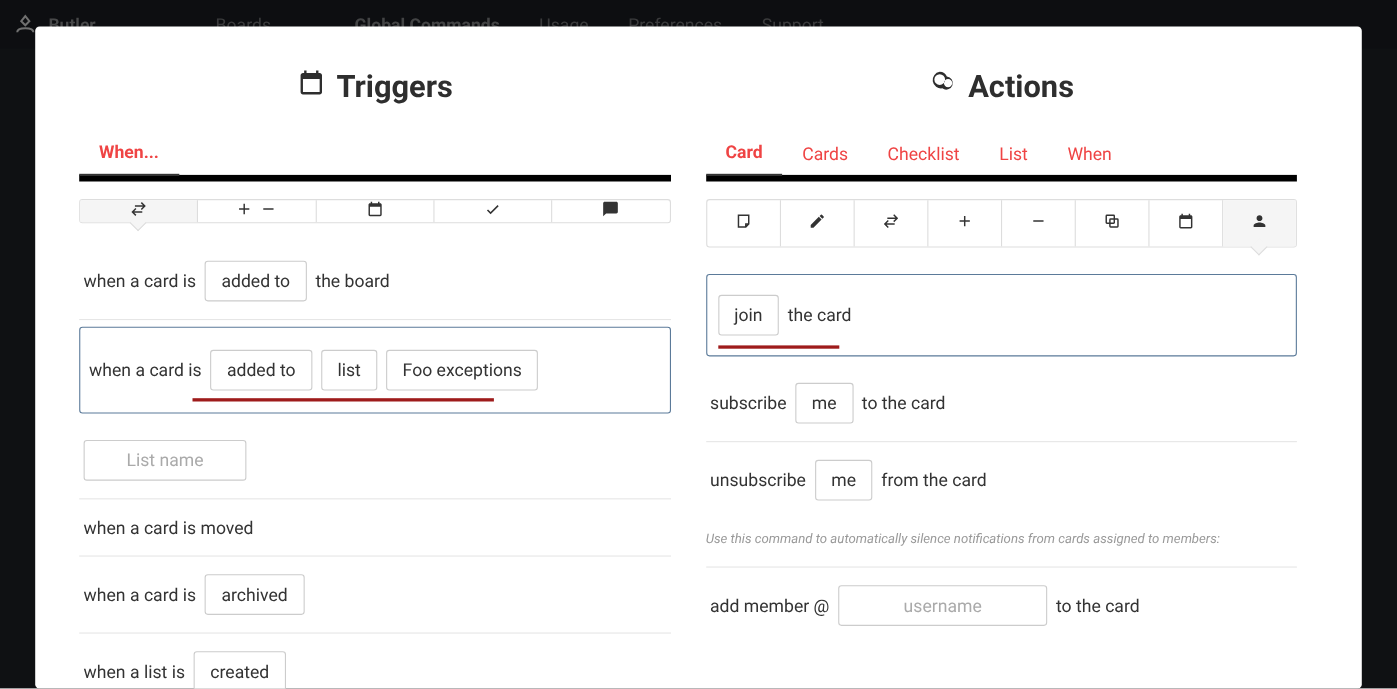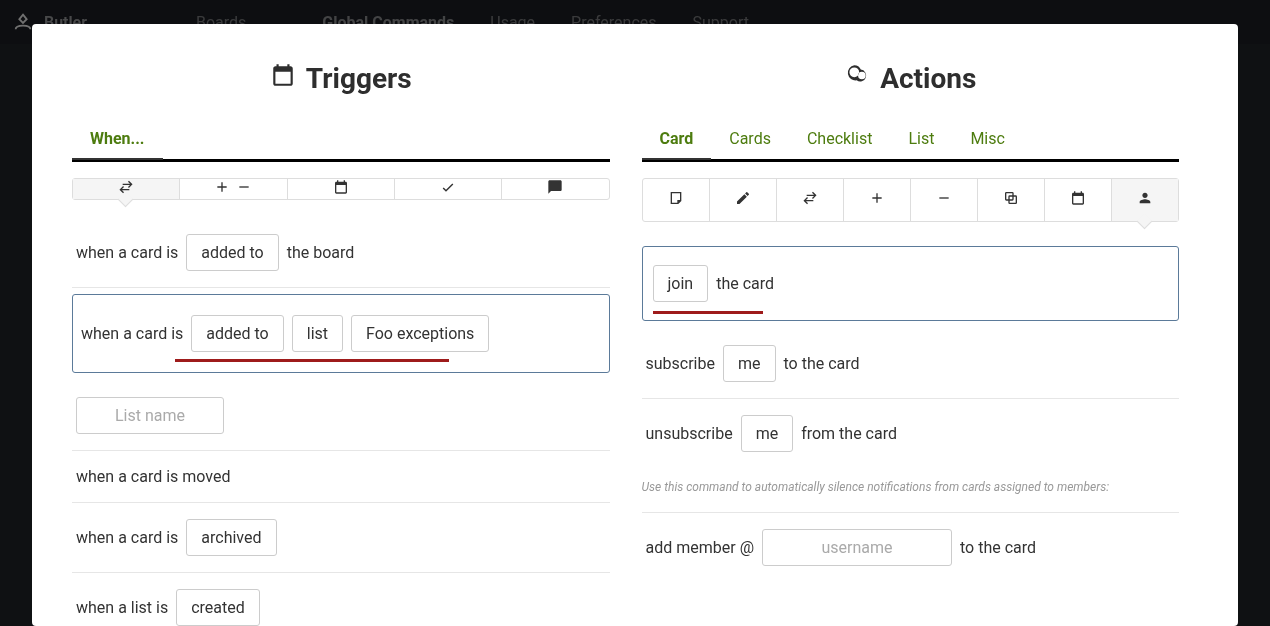--- a/index.html
+++ b/index.html
@@ -72,23 +72,24 @@
     color:#2e2e2e;
     margin: 6px 0 24px 0;
     display:flex;
     align-items:center;
     justify-content:center;
     gap:10px;
   }
   .panel-title svg { width:26px; height:26px; }
   .tabs {
     display:flex;
-    border-bottom:3px solid #000000;
+    border-bottom:6px solid #000000;
     font-size:16px;
-    color:#4d7c0f;
+    color:#ef4444;
+    align-items:flex-end;
   }
   .tabs .tab {
     padding:10px 18px;
     cursor:pointer;
   }
   .tabs .tab.active {
     font-weight:700;
     border-bottom:2px solid #333;
     margin-bottom:-1px;
   }
@@ -299,21 +300,21 @@
             </svg>
         </span>
         <span>Actions</span>
       </div>
 
       <div class="tabs">
         <div class="tab active">Card</div>
         <div class="tab">Cards</div>
         <div class="tab">Checklist</div>
         <div class="tab">List</div>
-        <div class="tab">Misc</div>
+        <div class="tab">When</div>
       </div>
 
       <div class="icon-row">
         <div class="icon-cell">
           <span><svg viewBox="0 0 24 24" fill="none" stroke="currentColor" stroke-width="2">
                 <path d="M5 4h14v12l-4 4H5V4z M15 20v-4h4"></path>
               </svg></span>
         </div>
         <div class="icon-cell">
           <span><svg viewBox="0 0 24 24" fill="currentColor">

